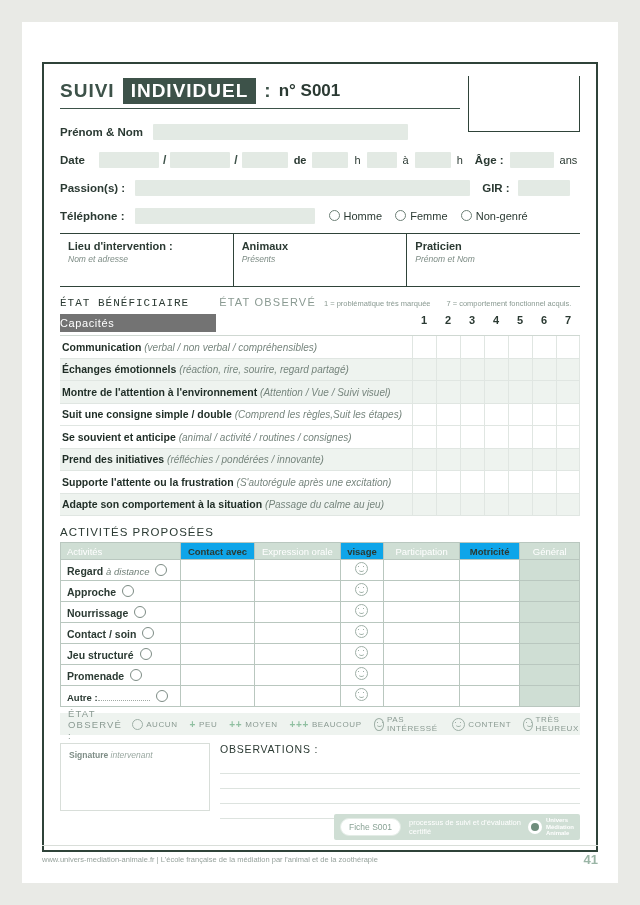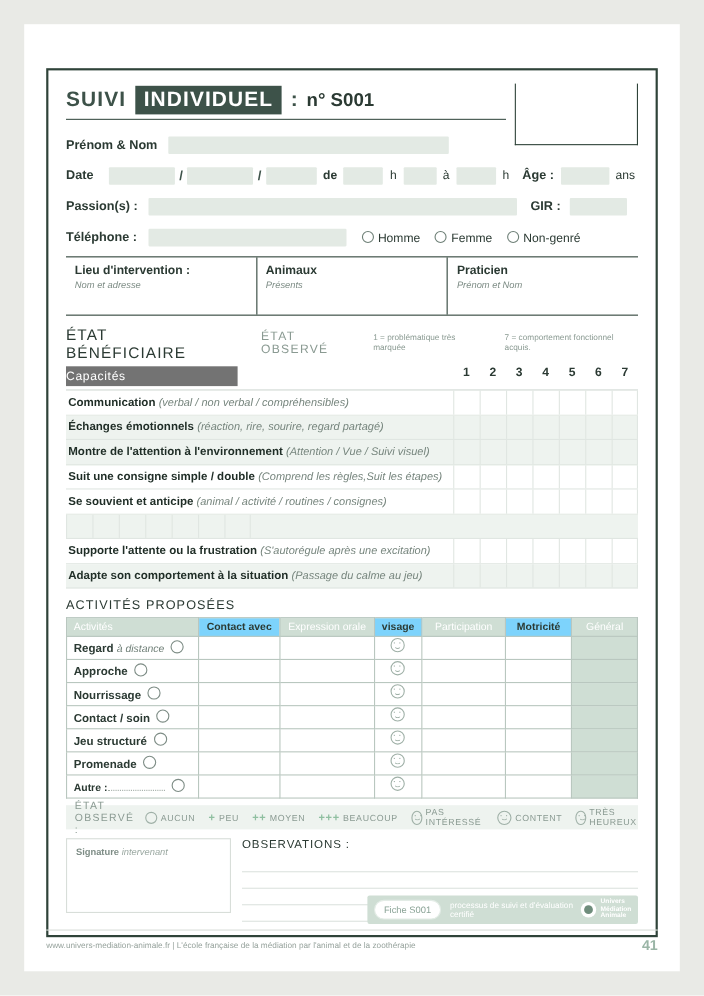--- a/index.html
+++ b/index.html
@@ -49,21 +49,21 @@
     display:flex;margin-top:4px;border-top:1.2px solid #2f4339;border-bottom:1.2px solid #2f4339;
     height:52px;
   }
   .col{flex:1;padding:6px 8px 0 8px;box-sizing:border-box;}
   .col + .col{border-left:1.2px solid #2f4339;}
   .col .ch{font-size:11px;font-weight:bold;color:#2b3a33;}
   .col .cs{font-size:8.5px;font-style:italic;color:#7d8c85;margin-top:2px;}
 
   
   .eb-row{display:flex;align-items:baseline;margin-top:9px;}
-  .eb-title{font-size:14px;letter-spacing:1px;color:#2b3a33;font-weight:normal;}
+  .eb-title{font-size:11px;letter-spacing:1px;color:#2b3a33;font-weight:normal;font-family:Liberation Mono, monospace;}
   .eo-title{font-size:11px;letter-spacing:1.2px;color:#8a9a92;margin-left:30px;}
   .eo-note{font-size:7.5px;color:#8a9a92;margin-left:8px;}
   .eo-note2{font-size:7.5px;color:#8a9a92;margin-left:16px;}
 
   .caps-head{display:flex;margin-top:5px;align-items:stretch;}
   .caps-title{
     background:#737373;color:#ffffff;font-size:11px;letter-spacing:.6px;
     padding:3px 0;width:156px;box-sizing:border-box;
   }
   .caps-spacer{flex:1;}
@@ -84,21 +84,21 @@
   .cells div{width:24px;height:21.5px;border-left:1px solid #e0e6e2;box-sizing:border-box;}
   .cells div:last-child{border-right:1px solid #e0e6e2;}
   .crit.alt{background:#eef3ef;}
 
   
   .act-title{font-size:11.5px;letter-spacing:1px;margin-top:10px;color:#2b3a33;}
   .atable{margin-top:4px;border:1px solid #b9c7bf;border-collapse:collapse;width:100%;}
   .atable td,.atable th{border:1px solid #b9c7bf;padding:0;}
   .ahead td{height:16px;font-size:9.5px;font-weight:bold;text-align:center;color:#2b3a33;}
   .ahead .green{background:#cfded4;color:#ffffff;font-weight:normal;font-size:9.5px;}
-  .ahead .white{background:#7dd3fc;}
+  .ahead .white{background:#0ea5e9;}
   .acell{height:20px;}
   .arow-lab{width:120px;padding-left:6px !important;font-size:10.5px;font-weight:bold;}
   .arow-lab i{font-weight:normal;font-style:italic;font-size:9.5px;color:#6f7f77;}
   .cbox{width:10px;height:10px;border:1px solid #7d8c85;border-radius:50%;display:inline-block;margin-left:6px;vertical-align:-1px;}
   .ccell{width:22px;text-align:center;}
   .smile{
     width:11px;height:11px;border:1px solid #9fb0a7;border-radius:50%;display:inline-block;
     position:relative;
   }
   .smile:before{content:"";position:absolute;left:2px;top:3px;width:1px;height:1px;background:#9fb0a7;box-shadow:5px 0 0 #9fb0a7;}
@@ -301,20 +301,21 @@
               <div></div>
               <div></div>
               <div></div>
               <div></div>
               <div></div>
               <div></div>
               <div></div>
             </div>
         </div>
         <div class="crit alt">
+          <div class="txt"><b>Prend des initiatives</b> <i>(réfléchies / pondérées / innovante)</i></div>
           <div class="cells">
               <div></div>
               <div></div>
               <div></div>
               <div></div>
               <div></div>
               <div></div>
               <div></div>
             </div>
         </div>

